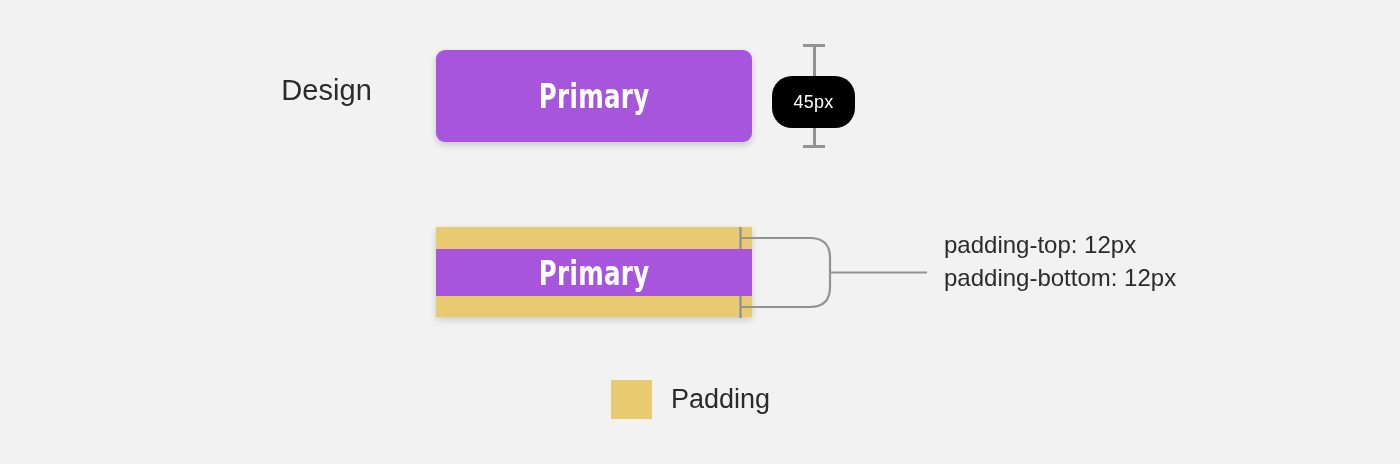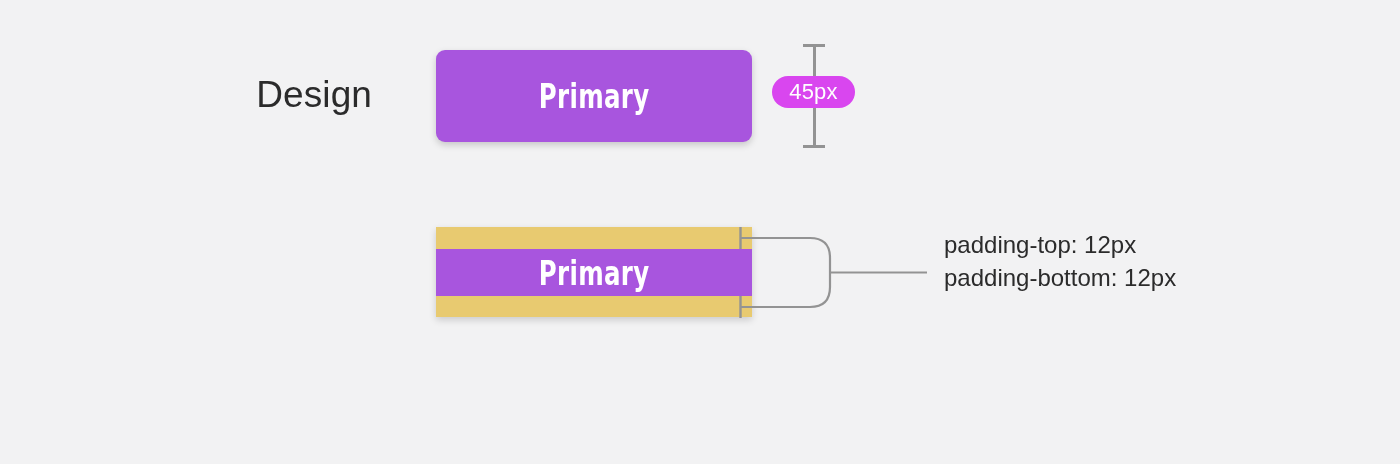--- a/index.html
+++ b/index.html
@@ -15,21 +15,21 @@
     position: relative;
   }
   .stage {
     position: absolute;
     inset: 0;
   }
 
   
   .row-label {
     position: absolute;
-    font-size: 37px;
+    font-size: 29px;
     color: #2b2b2b;
     letter-spacing: 0.1px;
     white-space: nowrap;
     text-align: right;
     width: 320px;
     left: 52px;
   }
   .row-label.design  { top: 74px; }
   .row-label.htmlcss { top: 252px; }
 
@@ -80,28 +80,28 @@
     background: #939393;
   }
   .measure .cap.top    { top: 0; }
   .measure .cap.bottom { bottom: 0; }
 
   .measure-badge {
     position: absolute;
     left: 772px;
     top: 76px;
     width: 83px;
-    height: 32px;
-    background: #d946ef;
+    height: 52px;
+    background: #000000;
     border-radius: 20px;
     display: flex;
     align-items: center;
     justify-content: center;
     color: #ffffff;
-    font-size: 22px;
+    font-size: 18px;
     letter-spacing: 0.2px;
   }
 
   
   .css-box {
     position: absolute;
     left: 436px;
     top: 227px;
     width: 316px;
     height: 90px;
@@ -200,14 +200,18 @@
 
       <path d="M 100 52.5 L 197 52.5" stroke="#939393" stroke-width="2.2"></path>
     </svg>
   </div>
 
   <div class="callout-text">
     <div>padding-top: 12px</div>
     <div>padding-bottom: 12px</div>
   </div>
 
+  <div class="legend">
+    <div class="legend-swatch"></div>
+    <div class="legend-label">Padding</div>
+  </div>
 
 </div>
 
 </body></html>

